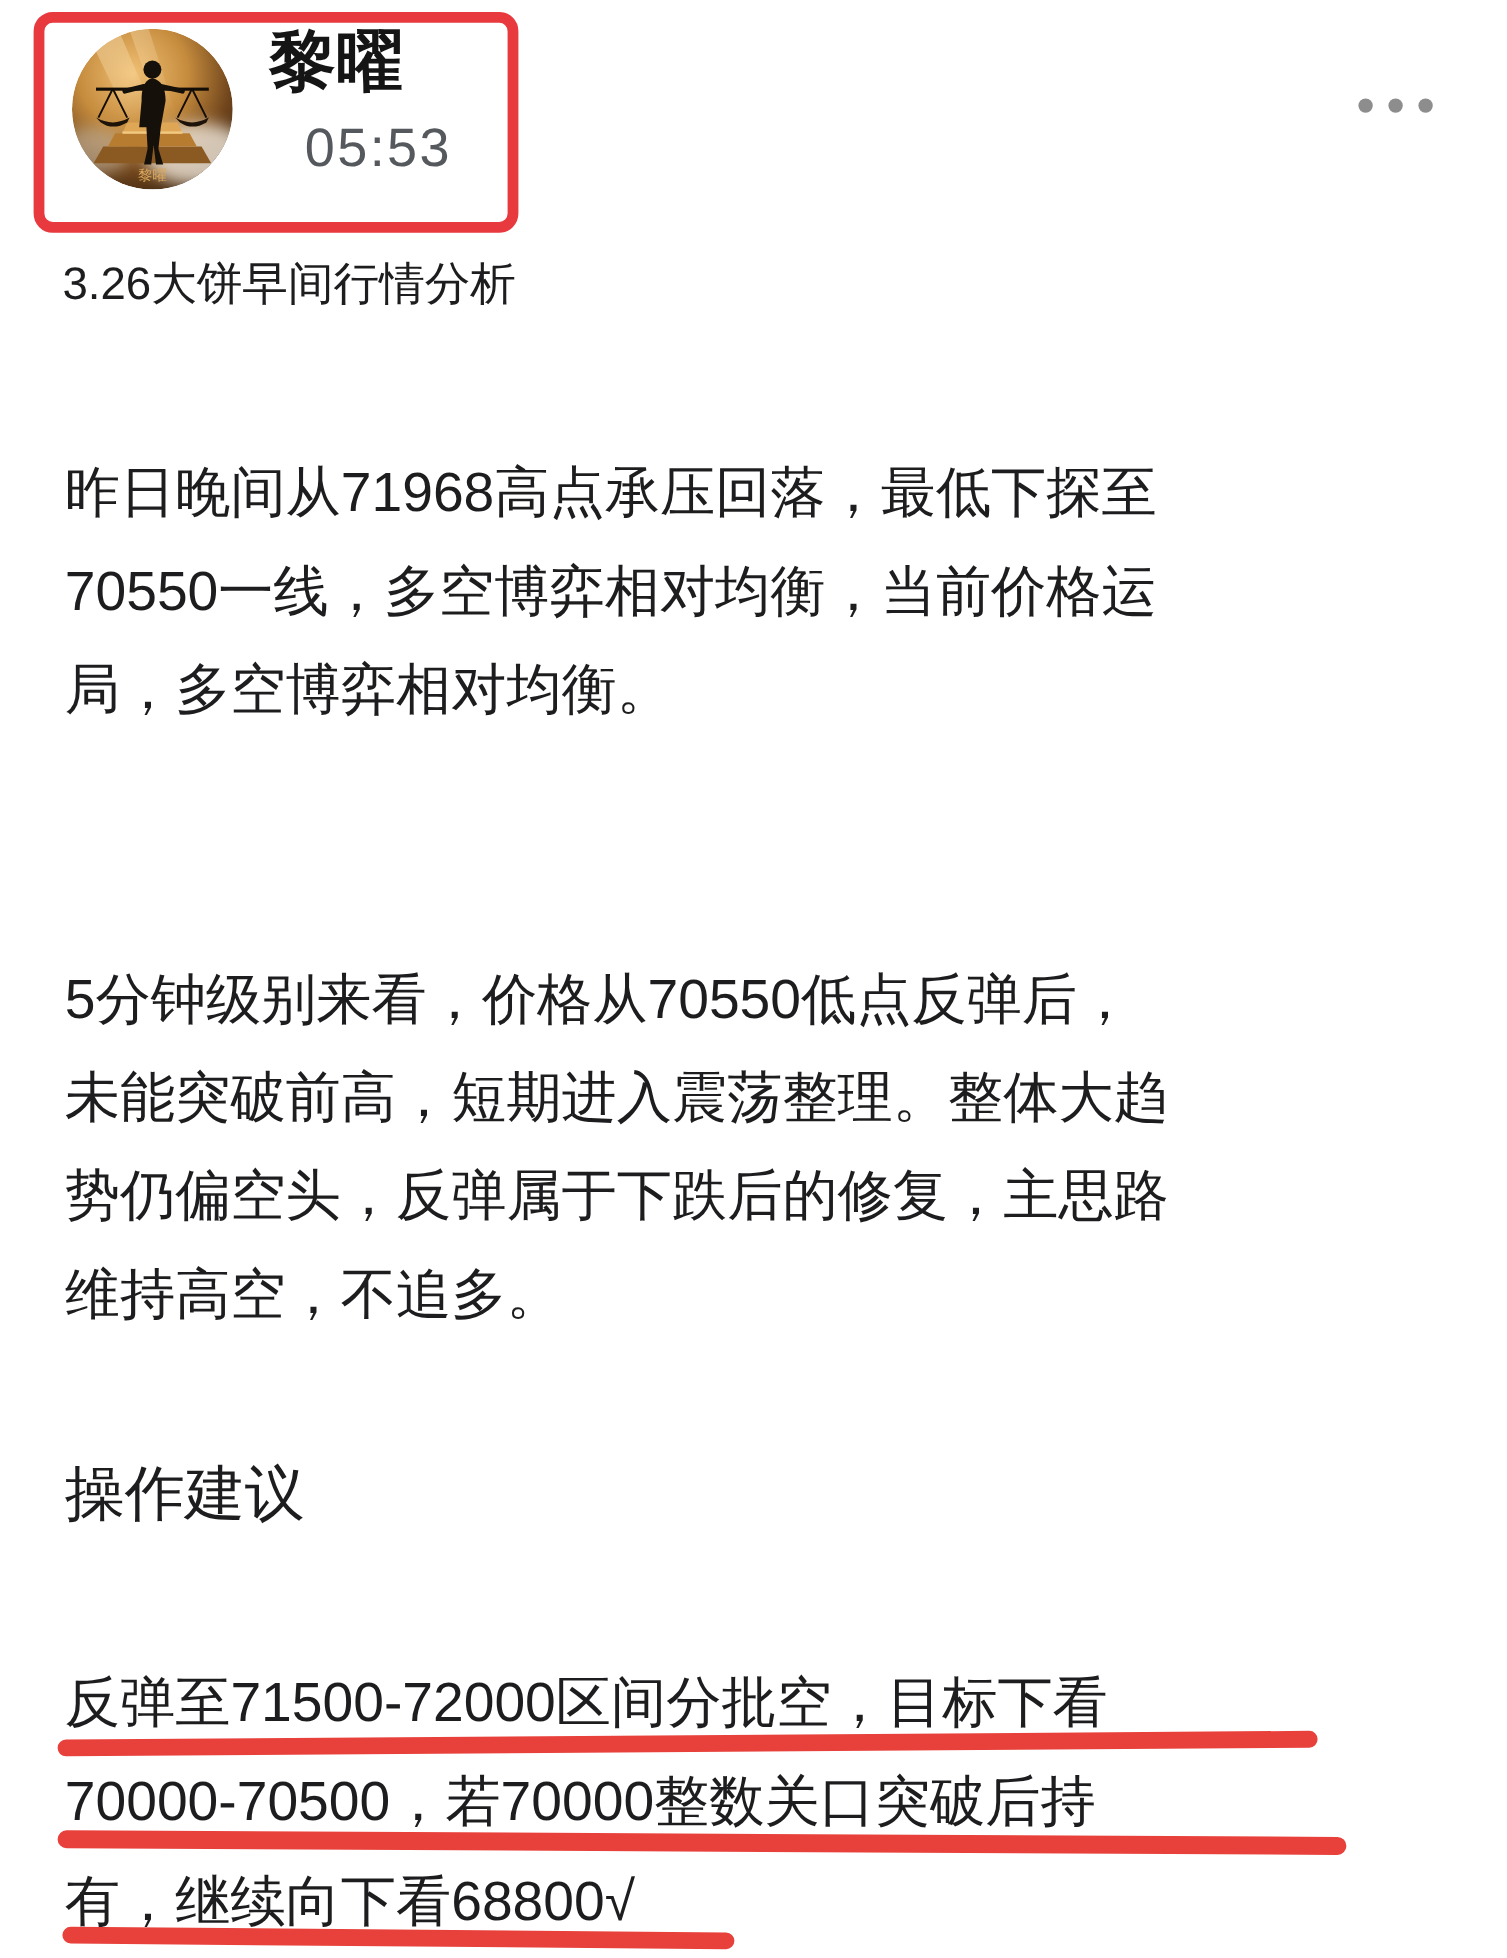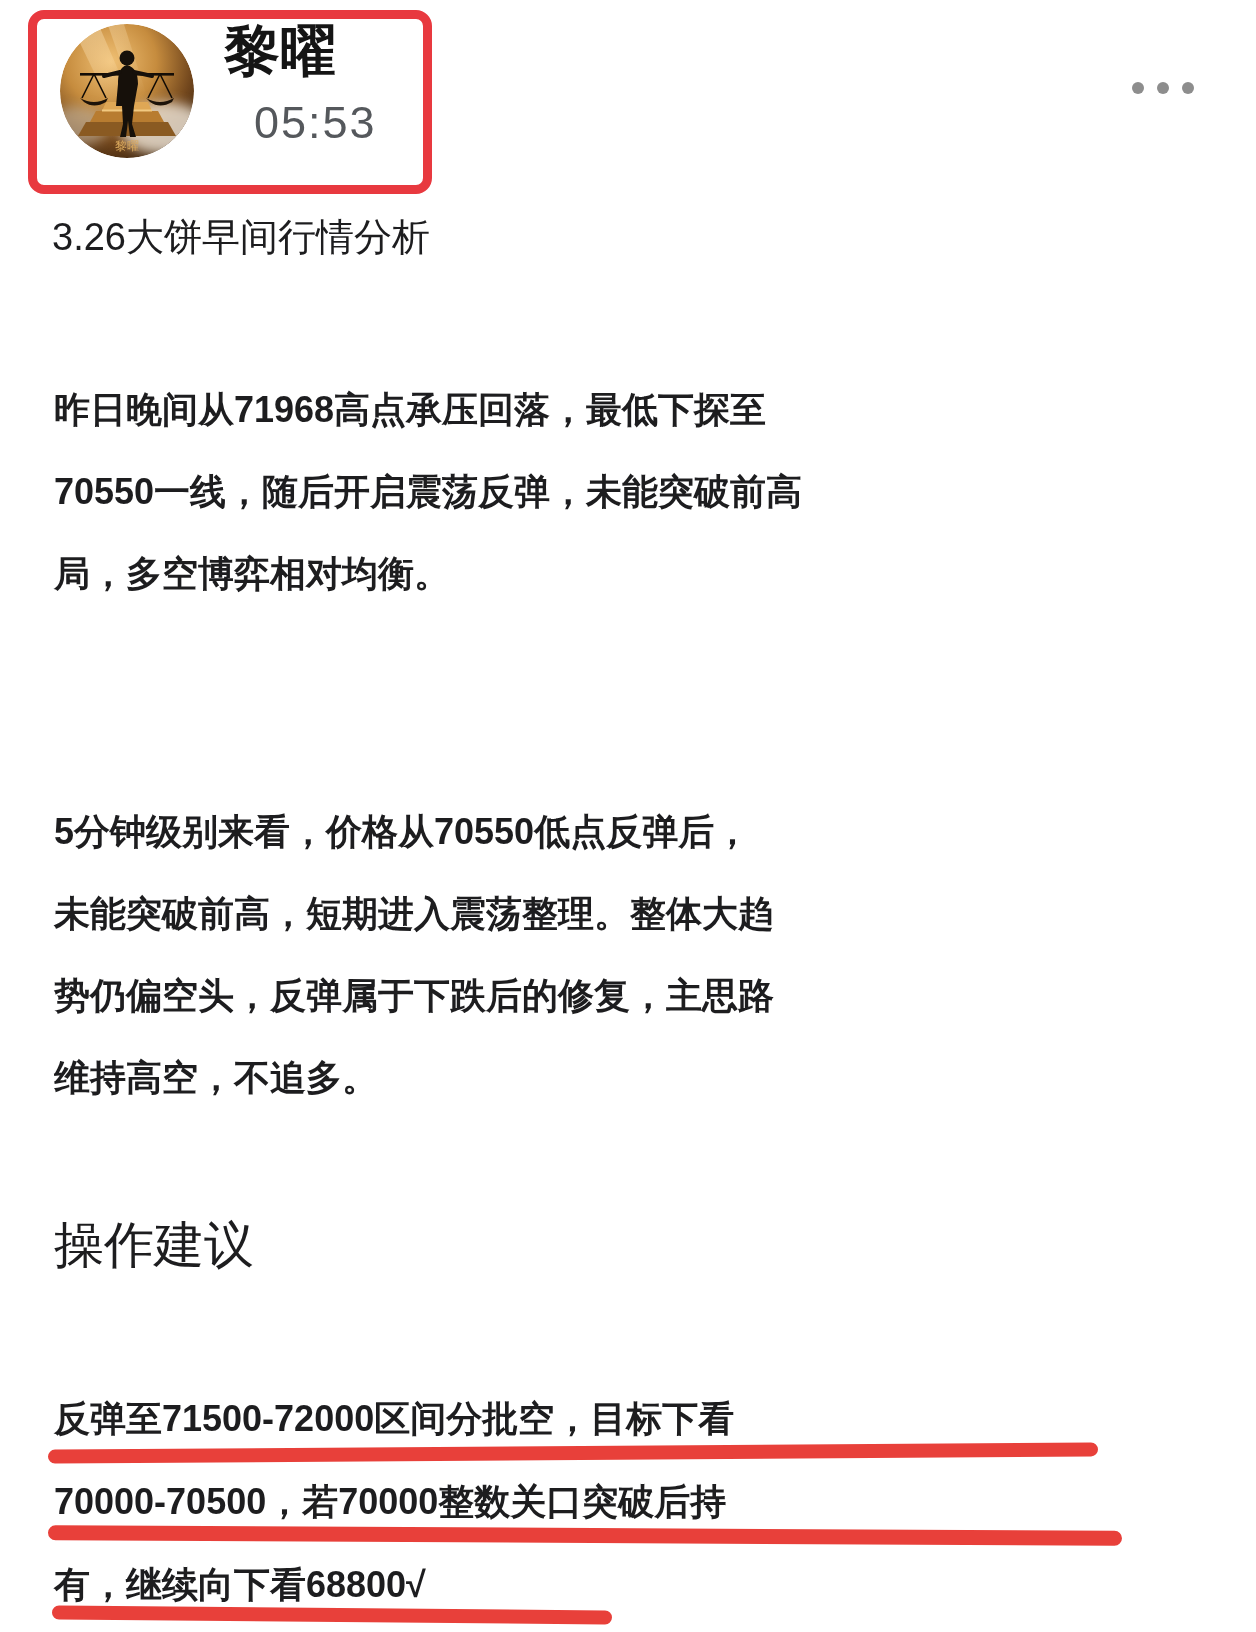--- a/index.html
+++ b/index.html
@@ -51,22 +51,22 @@
     background:var(--dots-gray);
   }
   
   .post-title{
     position:absolute;left:52px;top:196px;
     font-size:38px;color:var(--text-color);
     line-height:82px;white-space:nowrap;
   }
   .paragraph{position:absolute;left:54px;}
   .paragraph .line{
-    font-size:36px;color:var(--text-color);
-    line-height:82px;white-space:nowrap;font-weight:bold;
+    font-size:46px;color:var(--text-color);
+    line-height:82px;white-space:nowrap;
   }
   #p1{top:369px;}
   #p2{top:791px;}
   .section-heading{
     position:absolute;left:54px;top:1204px;
     font-size:50px;color:var(--text-color);
     line-height:82px;white-space:nowrap;font-family:Liberation Serif, serif;
   }
   #p3{top:1377px;}
   #p3 .line{line-height:83px;}
@@ -136,21 +136,21 @@
   <button class="more-options" aria-label="more options">
     <span class="dot"></span>
     <span class="dot"></span>
     <span class="dot"></span>
   </button>
 
   <div class="post-title">3.26大饼早间行情分析</div>
 
   <div class="paragraph" id="p1">
     <div class="line">昨日晚间从71968高点承压回落，最低下探至</div>
-    <div class="line">70550一线，随后开启震荡反弹，未能突破前高</div>
+    <div class="line">70550一线，多空博弈相对均衡，当前价格运</div>
     <div class="line">局，多空博弈相对均衡。</div>
   </div>
 
   <div class="paragraph" id="p2">
     <div class="line">5分钟级别来看，价格从70550低点反弹后，</div>
     <div class="line">未能突破前高，短期进入震荡整理。整体大趋</div>
     <div class="line">势仍偏空头，反弹属于下跌后的修复，主思路</div>
     <div class="line">维持高空，不追多。</div>
   </div>
 

